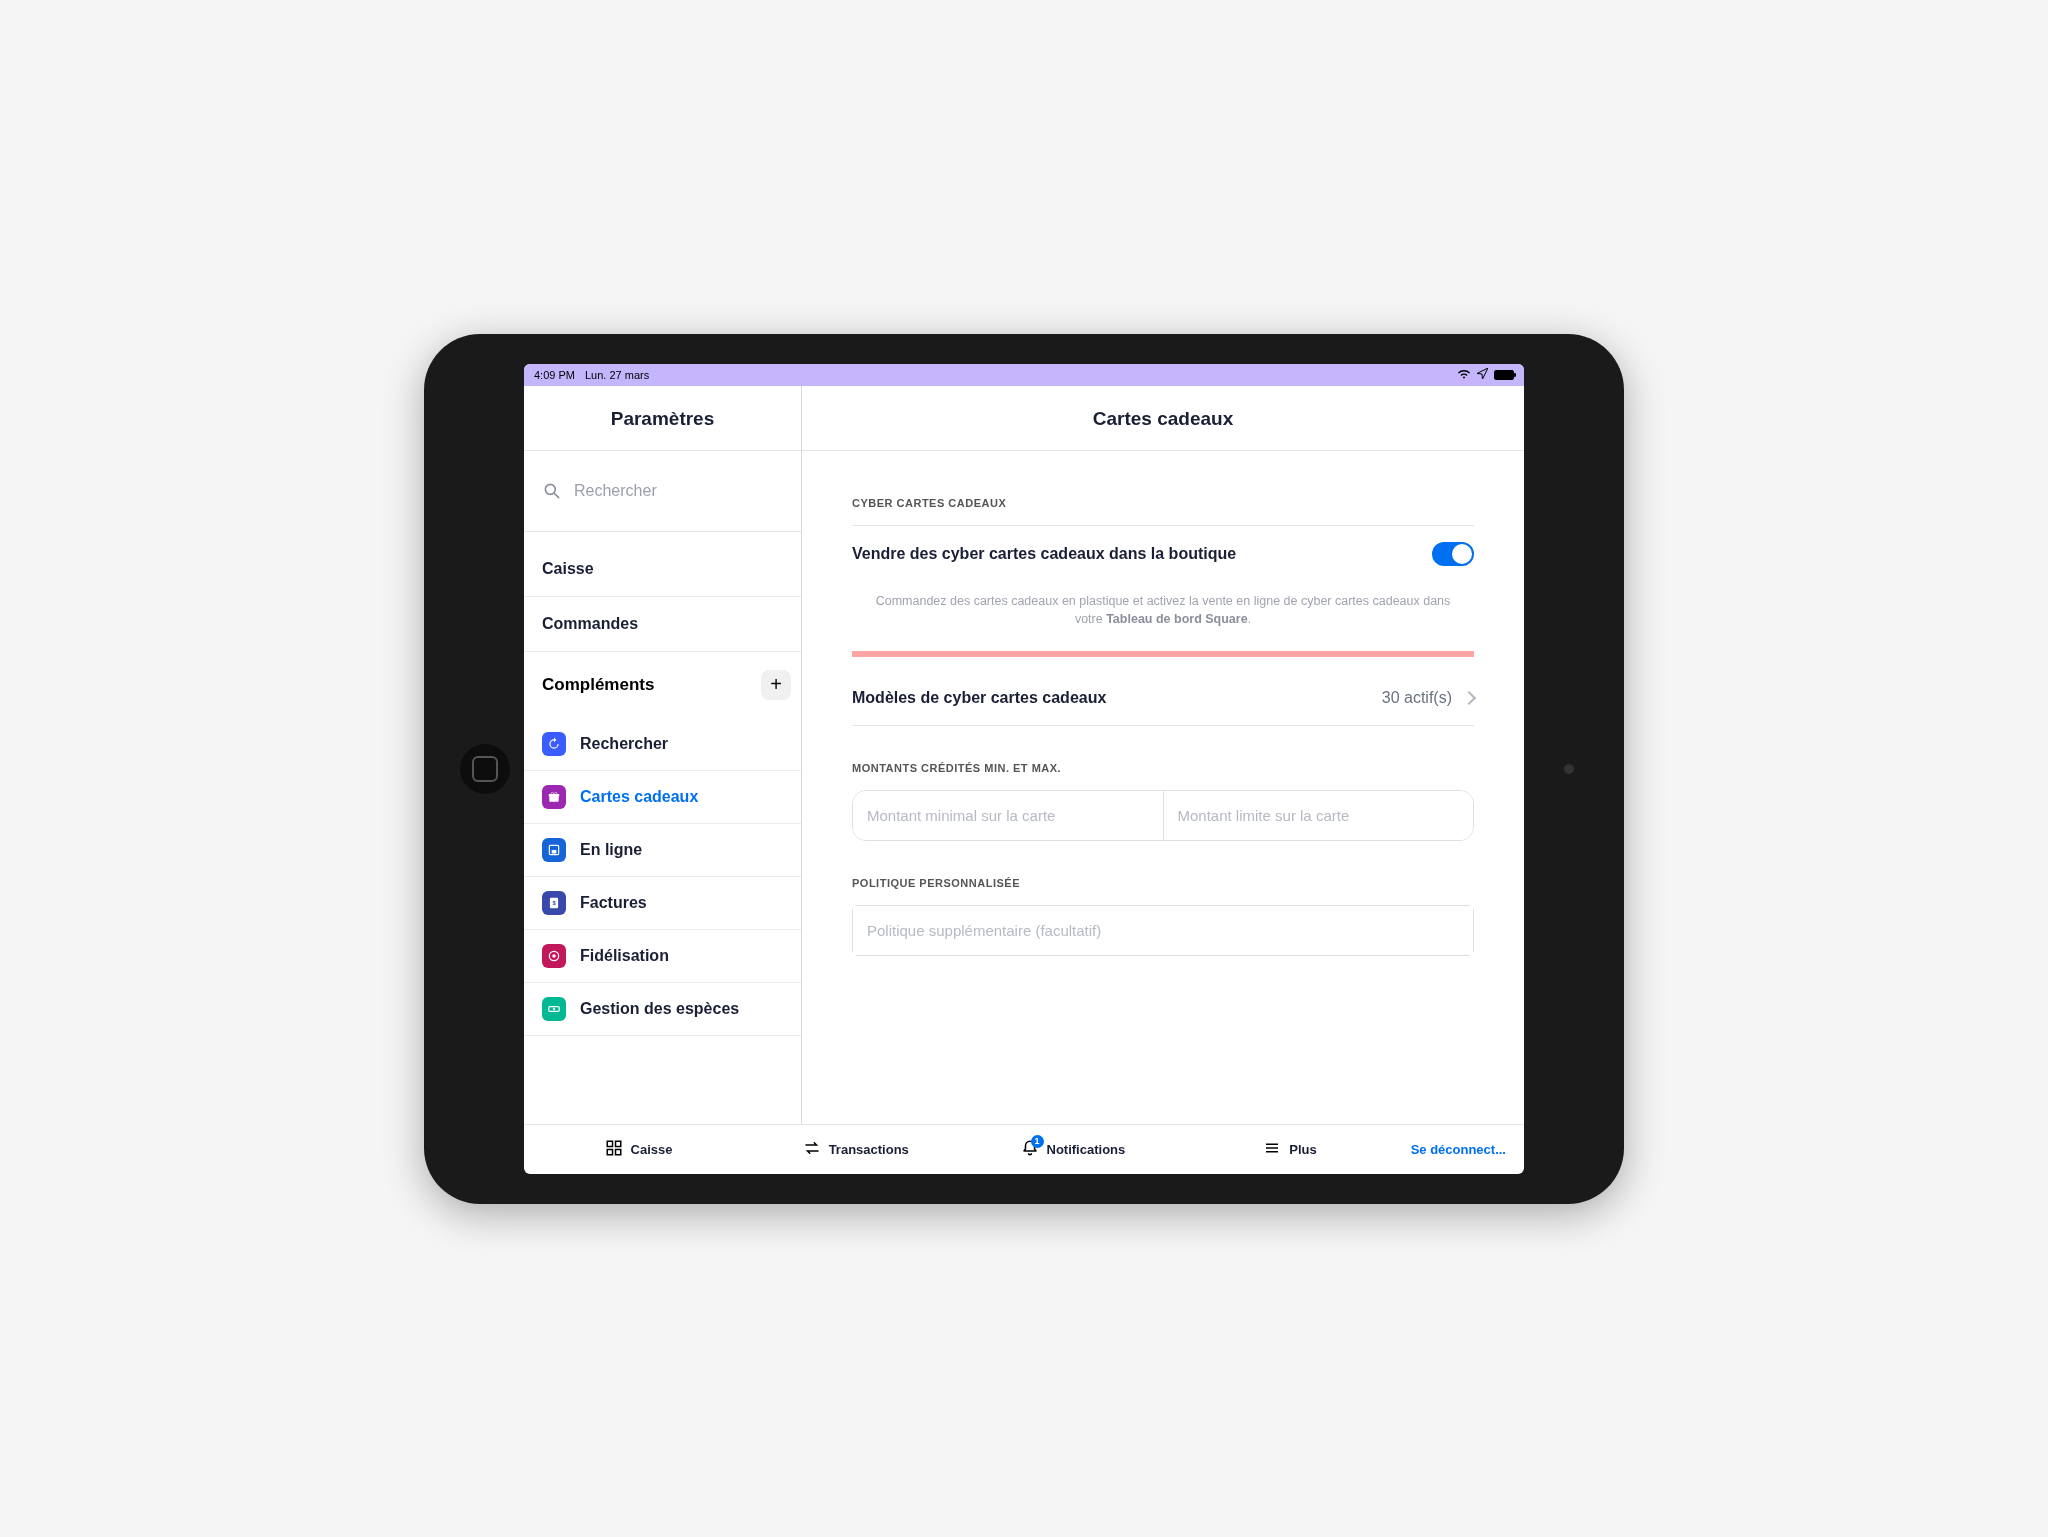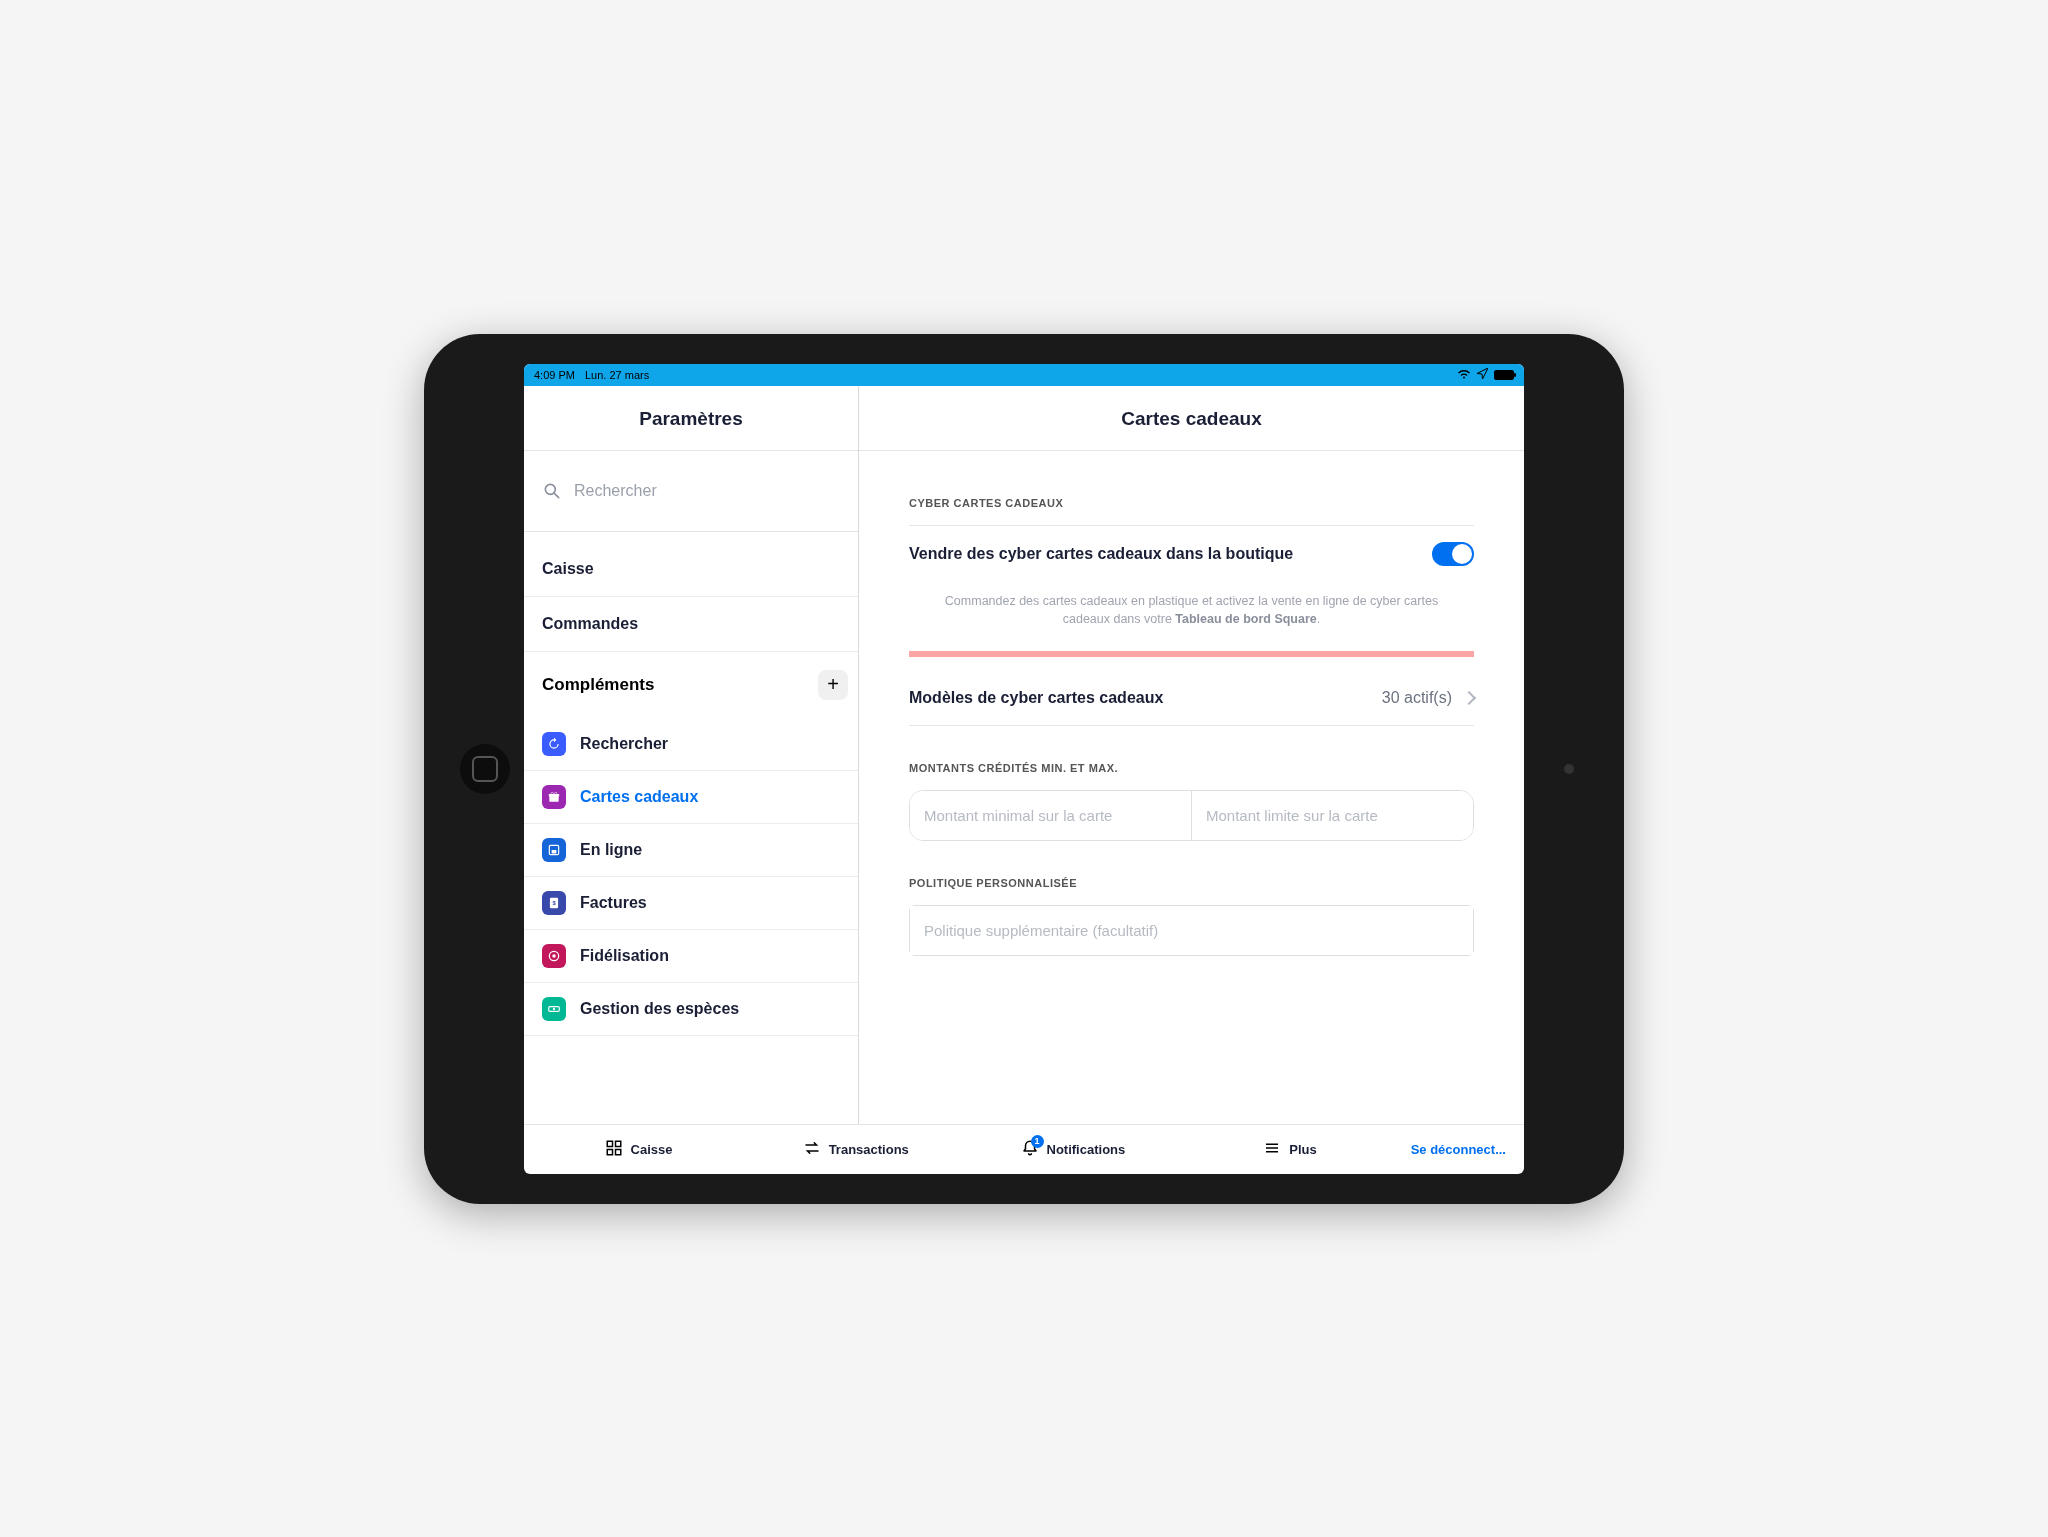--- a/index.html
+++ b/index.html
@@ -24,30 +24,30 @@
   }
   .camera {
     position:absolute; right:50px; top:50%; transform:translateY(-50%);
     width:10px; height:10px; border-radius:50%; background:#333;
   }
   .screen {
     width:100%; height:100%; background:#fff; border-radius:6px; overflow:hidden;
     display:flex; flex-direction:column;
   }
   .status-bar {
-    height:22px; background:#0ea5e9; display:flex; align-items:center; padding:0 10px;
+    height:22px; background:#c4b5fd; display:flex; align-items:center; padding:0 10px;
     font-size:11px; color:#000; font-weight:500;
   }
   .status-left { display:flex; gap:10px;}
   .status-right { margin-left:auto; display:flex; gap:6px; align-items:center;}
   .battery-icon{ width:20px; height:10px; border:1px solid #000; border-radius:2px; position:relative; background:#000;}
   .battery-icon::after{content:""; position:absolute; right:-3px; top:2px; width:2px; height:4px; background:#000; border-radius:1px;}
 
   .app { flex:1; display:flex; min-height:0;}
-  .sidebar { width:335px; border-right:1px solid #d9d9d9; display:flex; flex-direction:column; min-height:0;}
+  .sidebar { width:278px; border-right:1px solid #d9d9d9; display:flex; flex-direction:column; min-height:0;}
   .sidebar-header { padding:22px 10px 20px; text-align:center; font-size:19px; font-weight:600; color:#1a1f36; border-bottom:1px solid #e5e5e5;}
   .search-row { display:flex; align-items:center; gap:12px; padding:30px 18px; border-bottom:1px solid #e5e5e5;}
   .search-icon { width:20px; height:20px; color:#8a8f9c;}
   .search-input { border:none; outline:none; font-size:16px; color:#333; flex:1; background:transparent;}
   .search-input::placeholder{ color:#9aa0ab;}
   .sidebar-scroll { flex:1; overflow:auto; padding-bottom:30px;}
   .sb-item { display:flex; align-items:center; padding:18px 18px; font-size:16px; font-weight:600; color:#1a1f36; border-bottom:1px solid #ececec;}
   .sb-item.spacer-top{ margin-top:10px;}
   .sb-section { display:flex; align-items:center; justify-content:space-between; padding:18px 10px 18px 18px; font-size:17px; font-weight:700; color:#000;}
   .plus-btn { width:30px; height:30px; border-radius:8px; background:#f0f0f0; display:flex; align-items:center; justify-content:center; font-size:20px; font-weight:400;}

